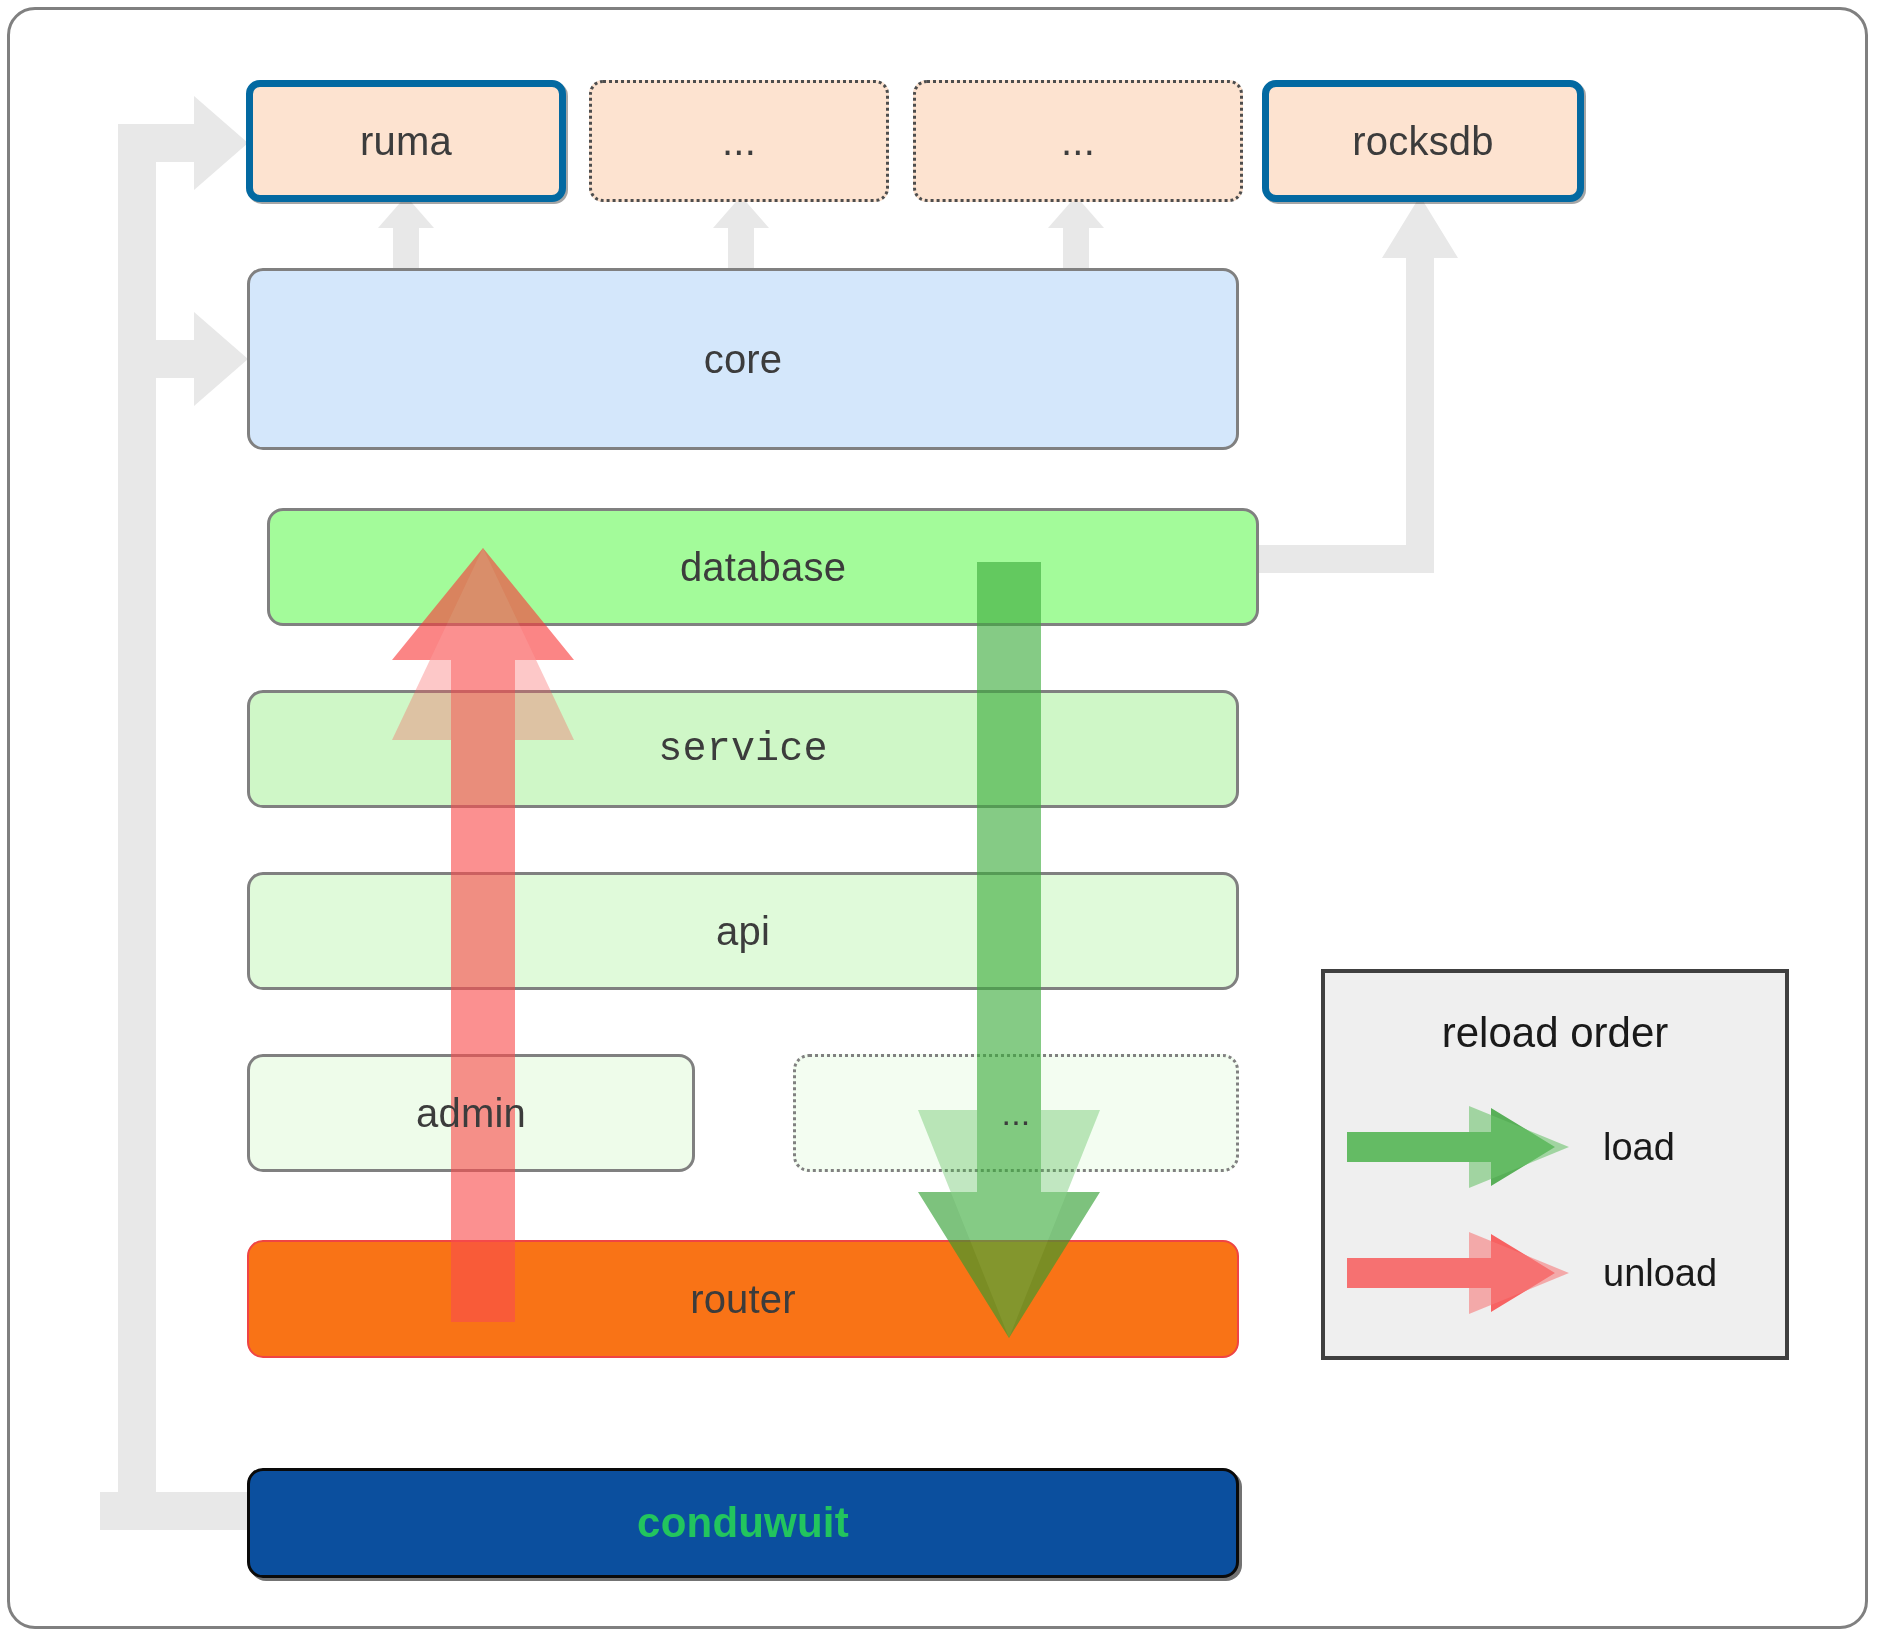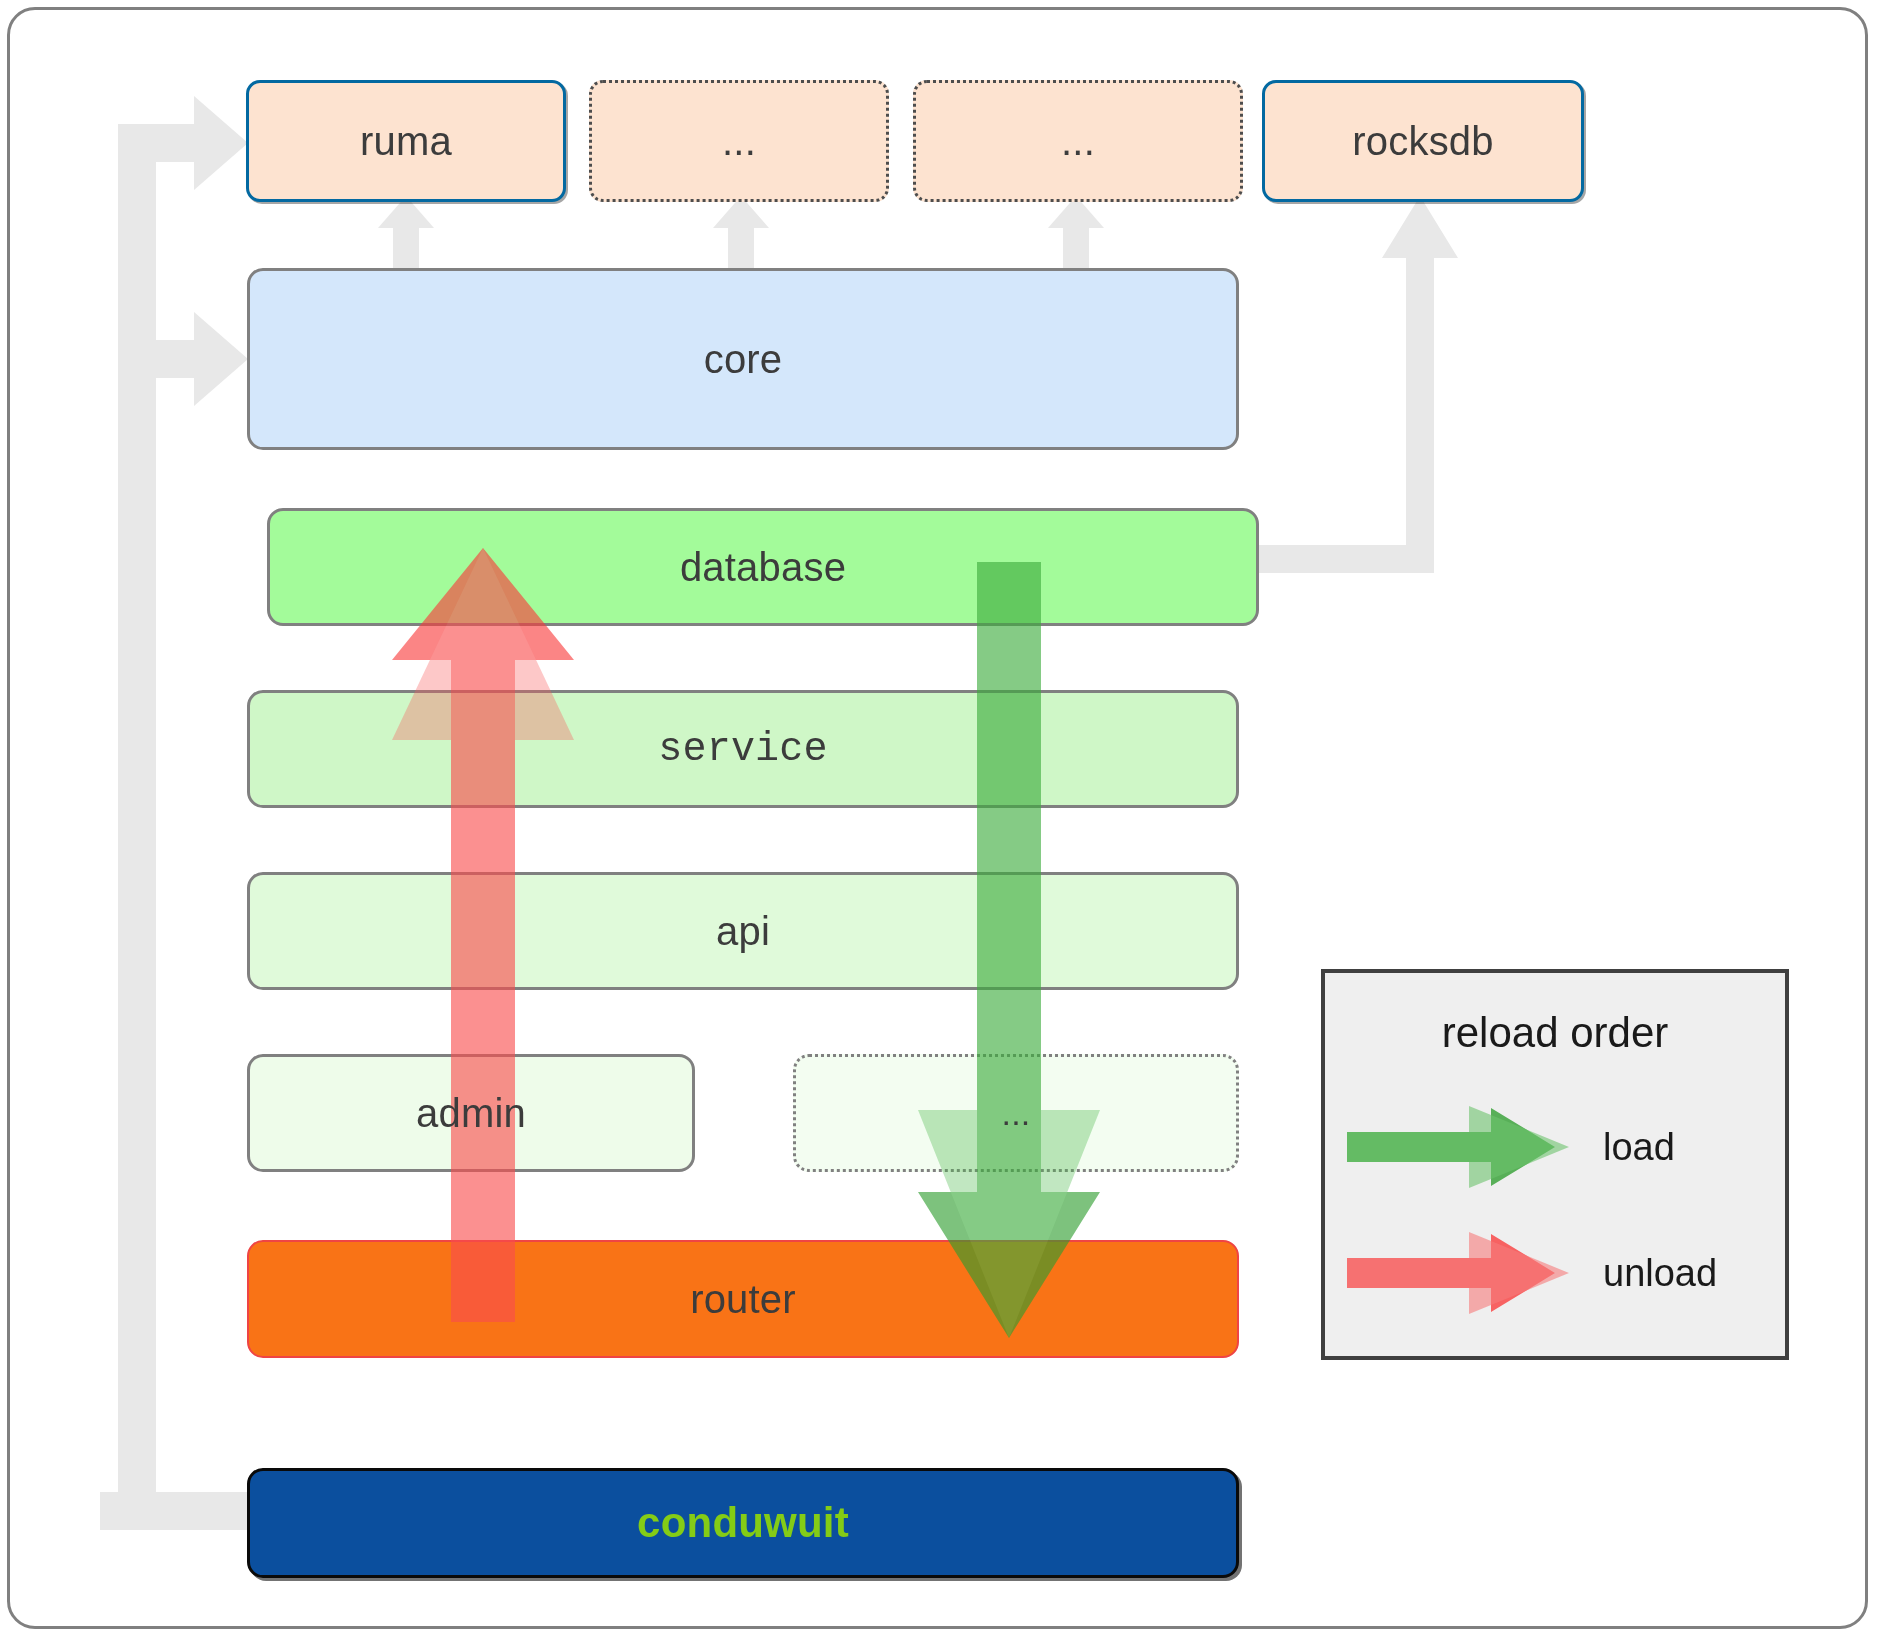--- a/index.html
+++ b/index.html
@@ -50,39 +50,39 @@
     letter-spacing: 0.2px;
   }
   .node .lbl { position: relative; z-index: 2; }
 
   
   .dep {
     background: #FDE3D0;
     border-radius: 14px;
     height: 122px;
   }
-  .dep.solid { border: 3px solid #0369a1; box-shadow: 2px 2px 0 rgba(0,0,0,0.35); }
+  .dep.solid { border: 7px solid #0369a1; box-shadow: 2px 2px 0 rgba(0,0,0,0.35); }
   .dep.dotted { border: 3px dotted #4d4d4d; }
 
   .crate {
     border-radius: 16px;
   }
   .crate.core    { background:#D4E7FB; border:3px solid #808080; }
   .crate.database{ background:#A3FB9A; border:3px solid #808080; }
   .crate.service { background:#CFF7C7; border:3px solid #808080; }
   .crate.api     { background:#E0FADA; border:3px solid #808080; }
   .crate.admin   { background:#EEFCEA; border:3px solid #808080; }
   .crate.dots    { background:#F3FDF1; border:3px dotted #808080; }
   .crate.router  { background:#f97316; border:2px solid #ef4444; }
 
   .root-node {
     background: #0B4F9E;
     border: 3px solid #0a0a0a;
     border-radius: 16px;
-    color: #84cc16;
+    color: #22c55e;
     font-weight: bold;
     font-size: 42px;
     box-shadow: 3px 3px 0 rgba(0,0,0,0.55);
   }
 
   
   #legend {
     position: absolute;
     left: 1321px;
     top: 921px;

